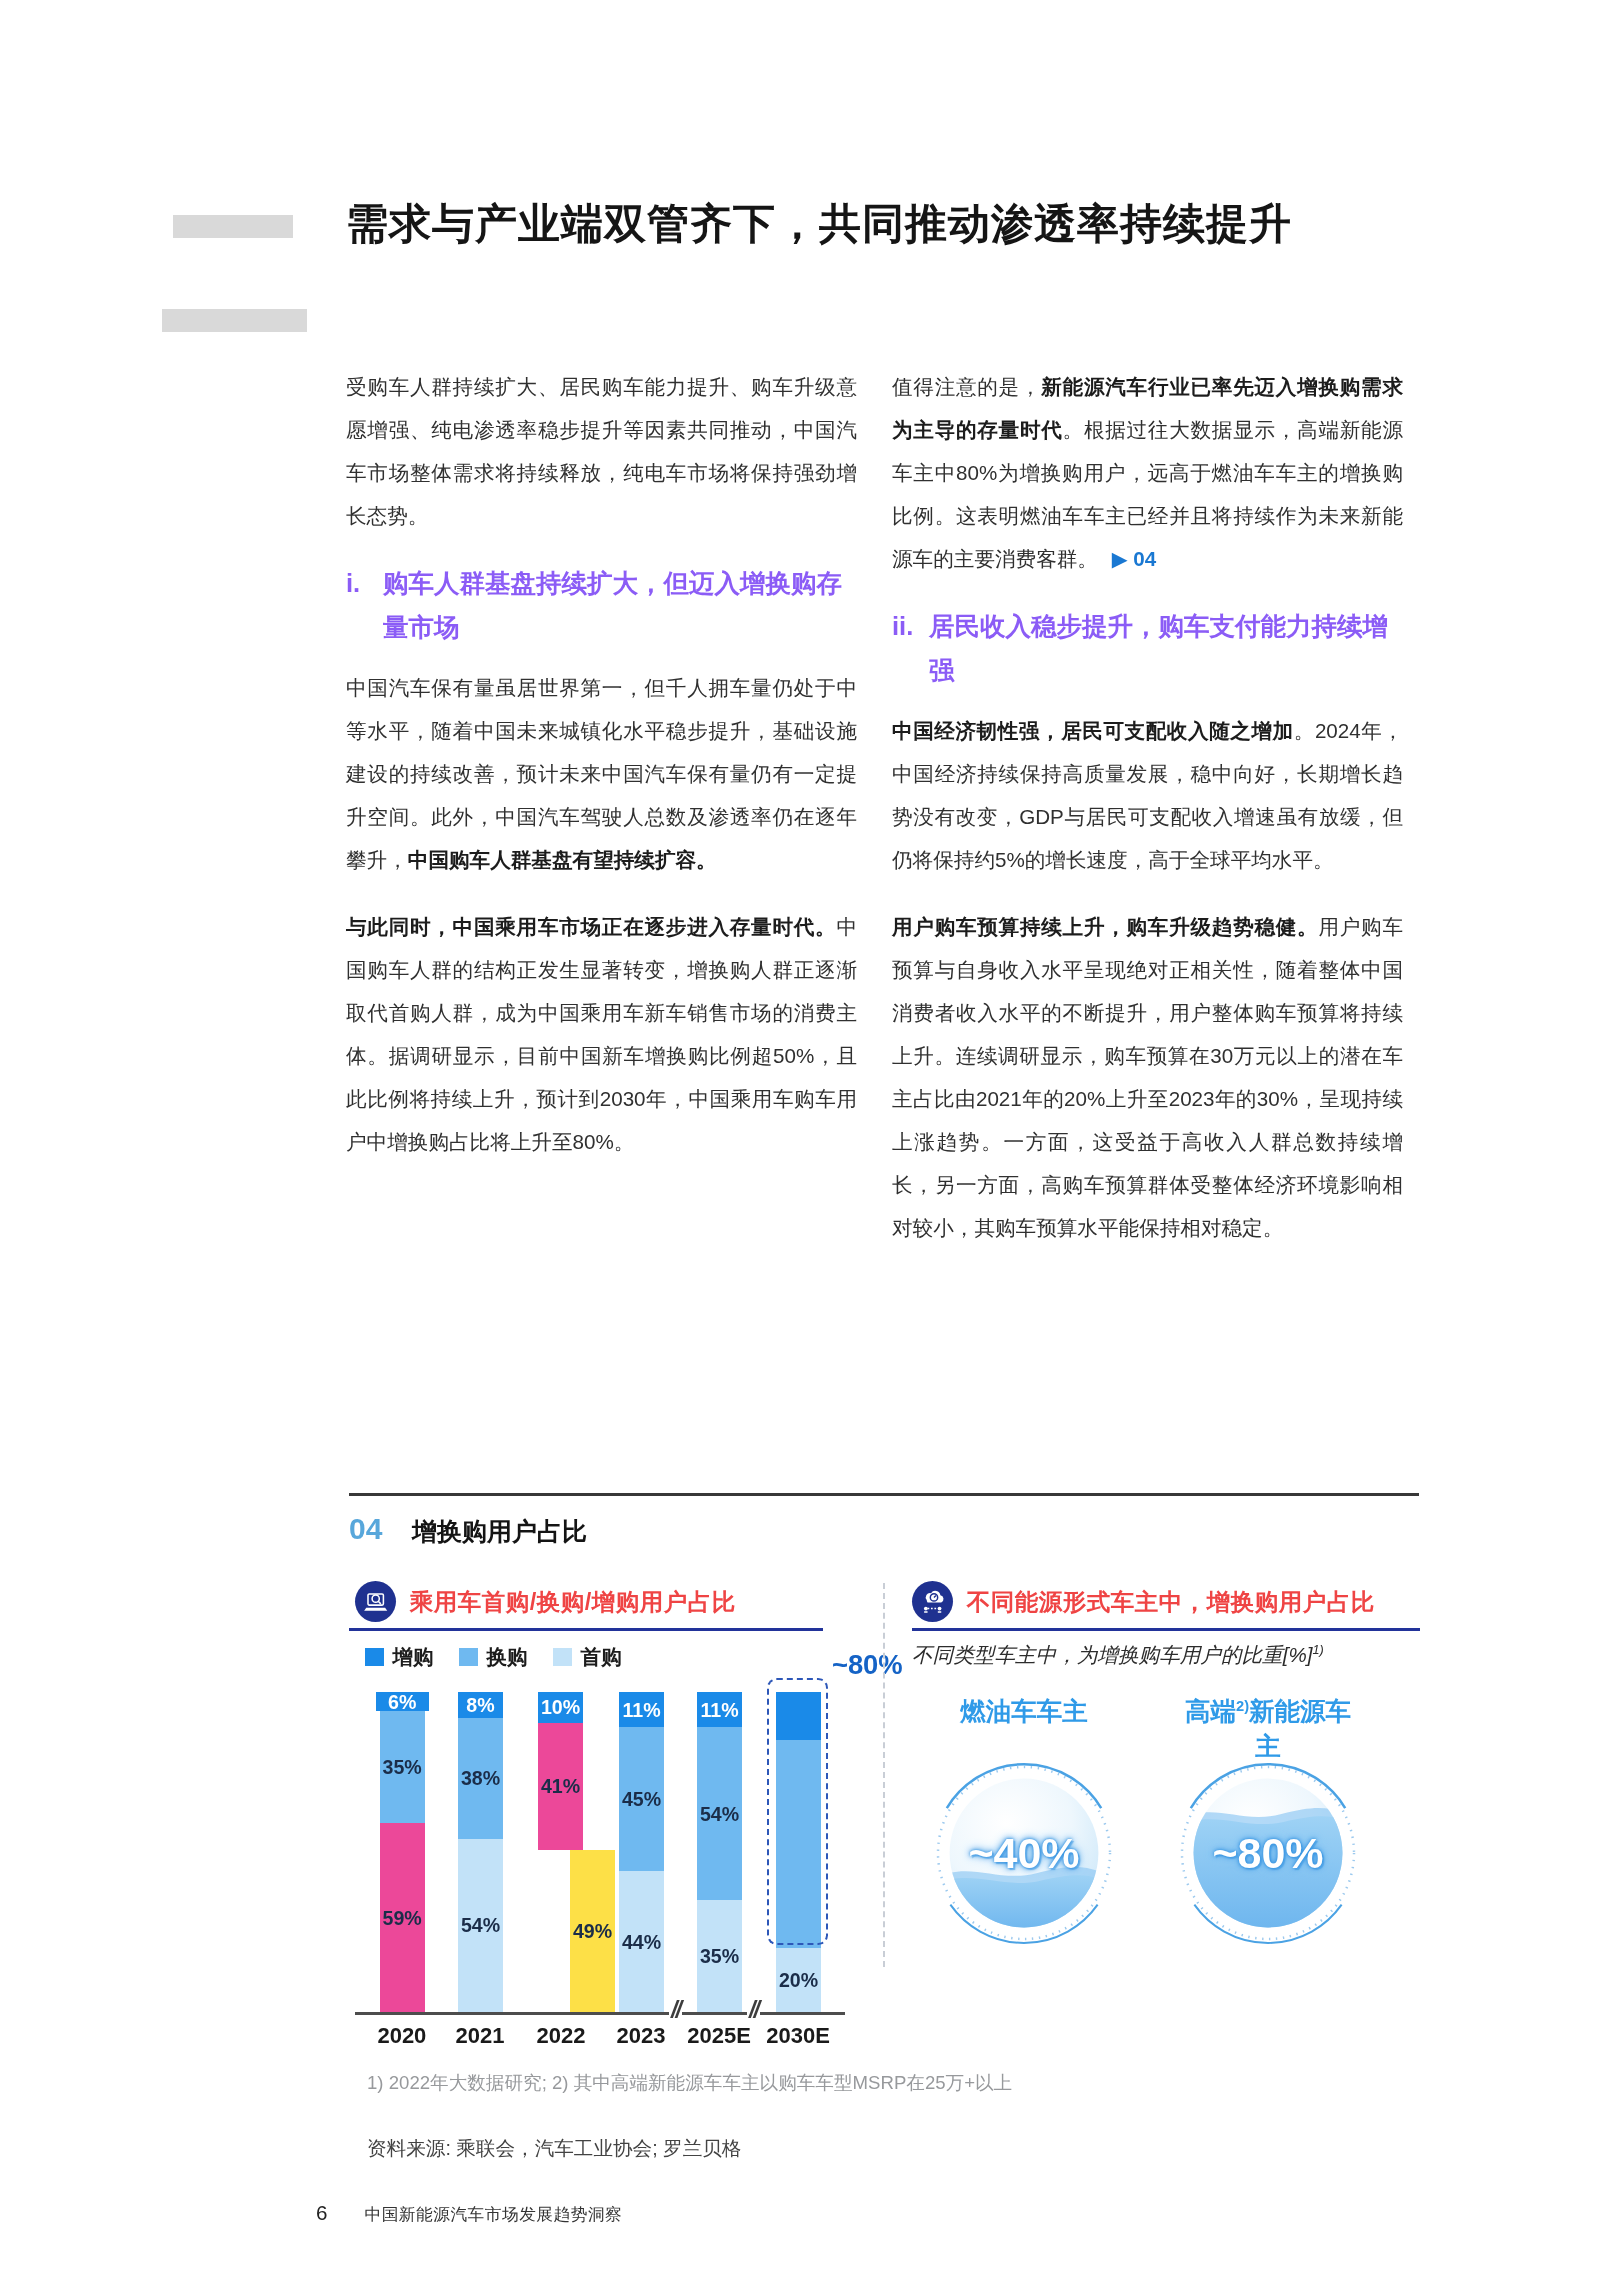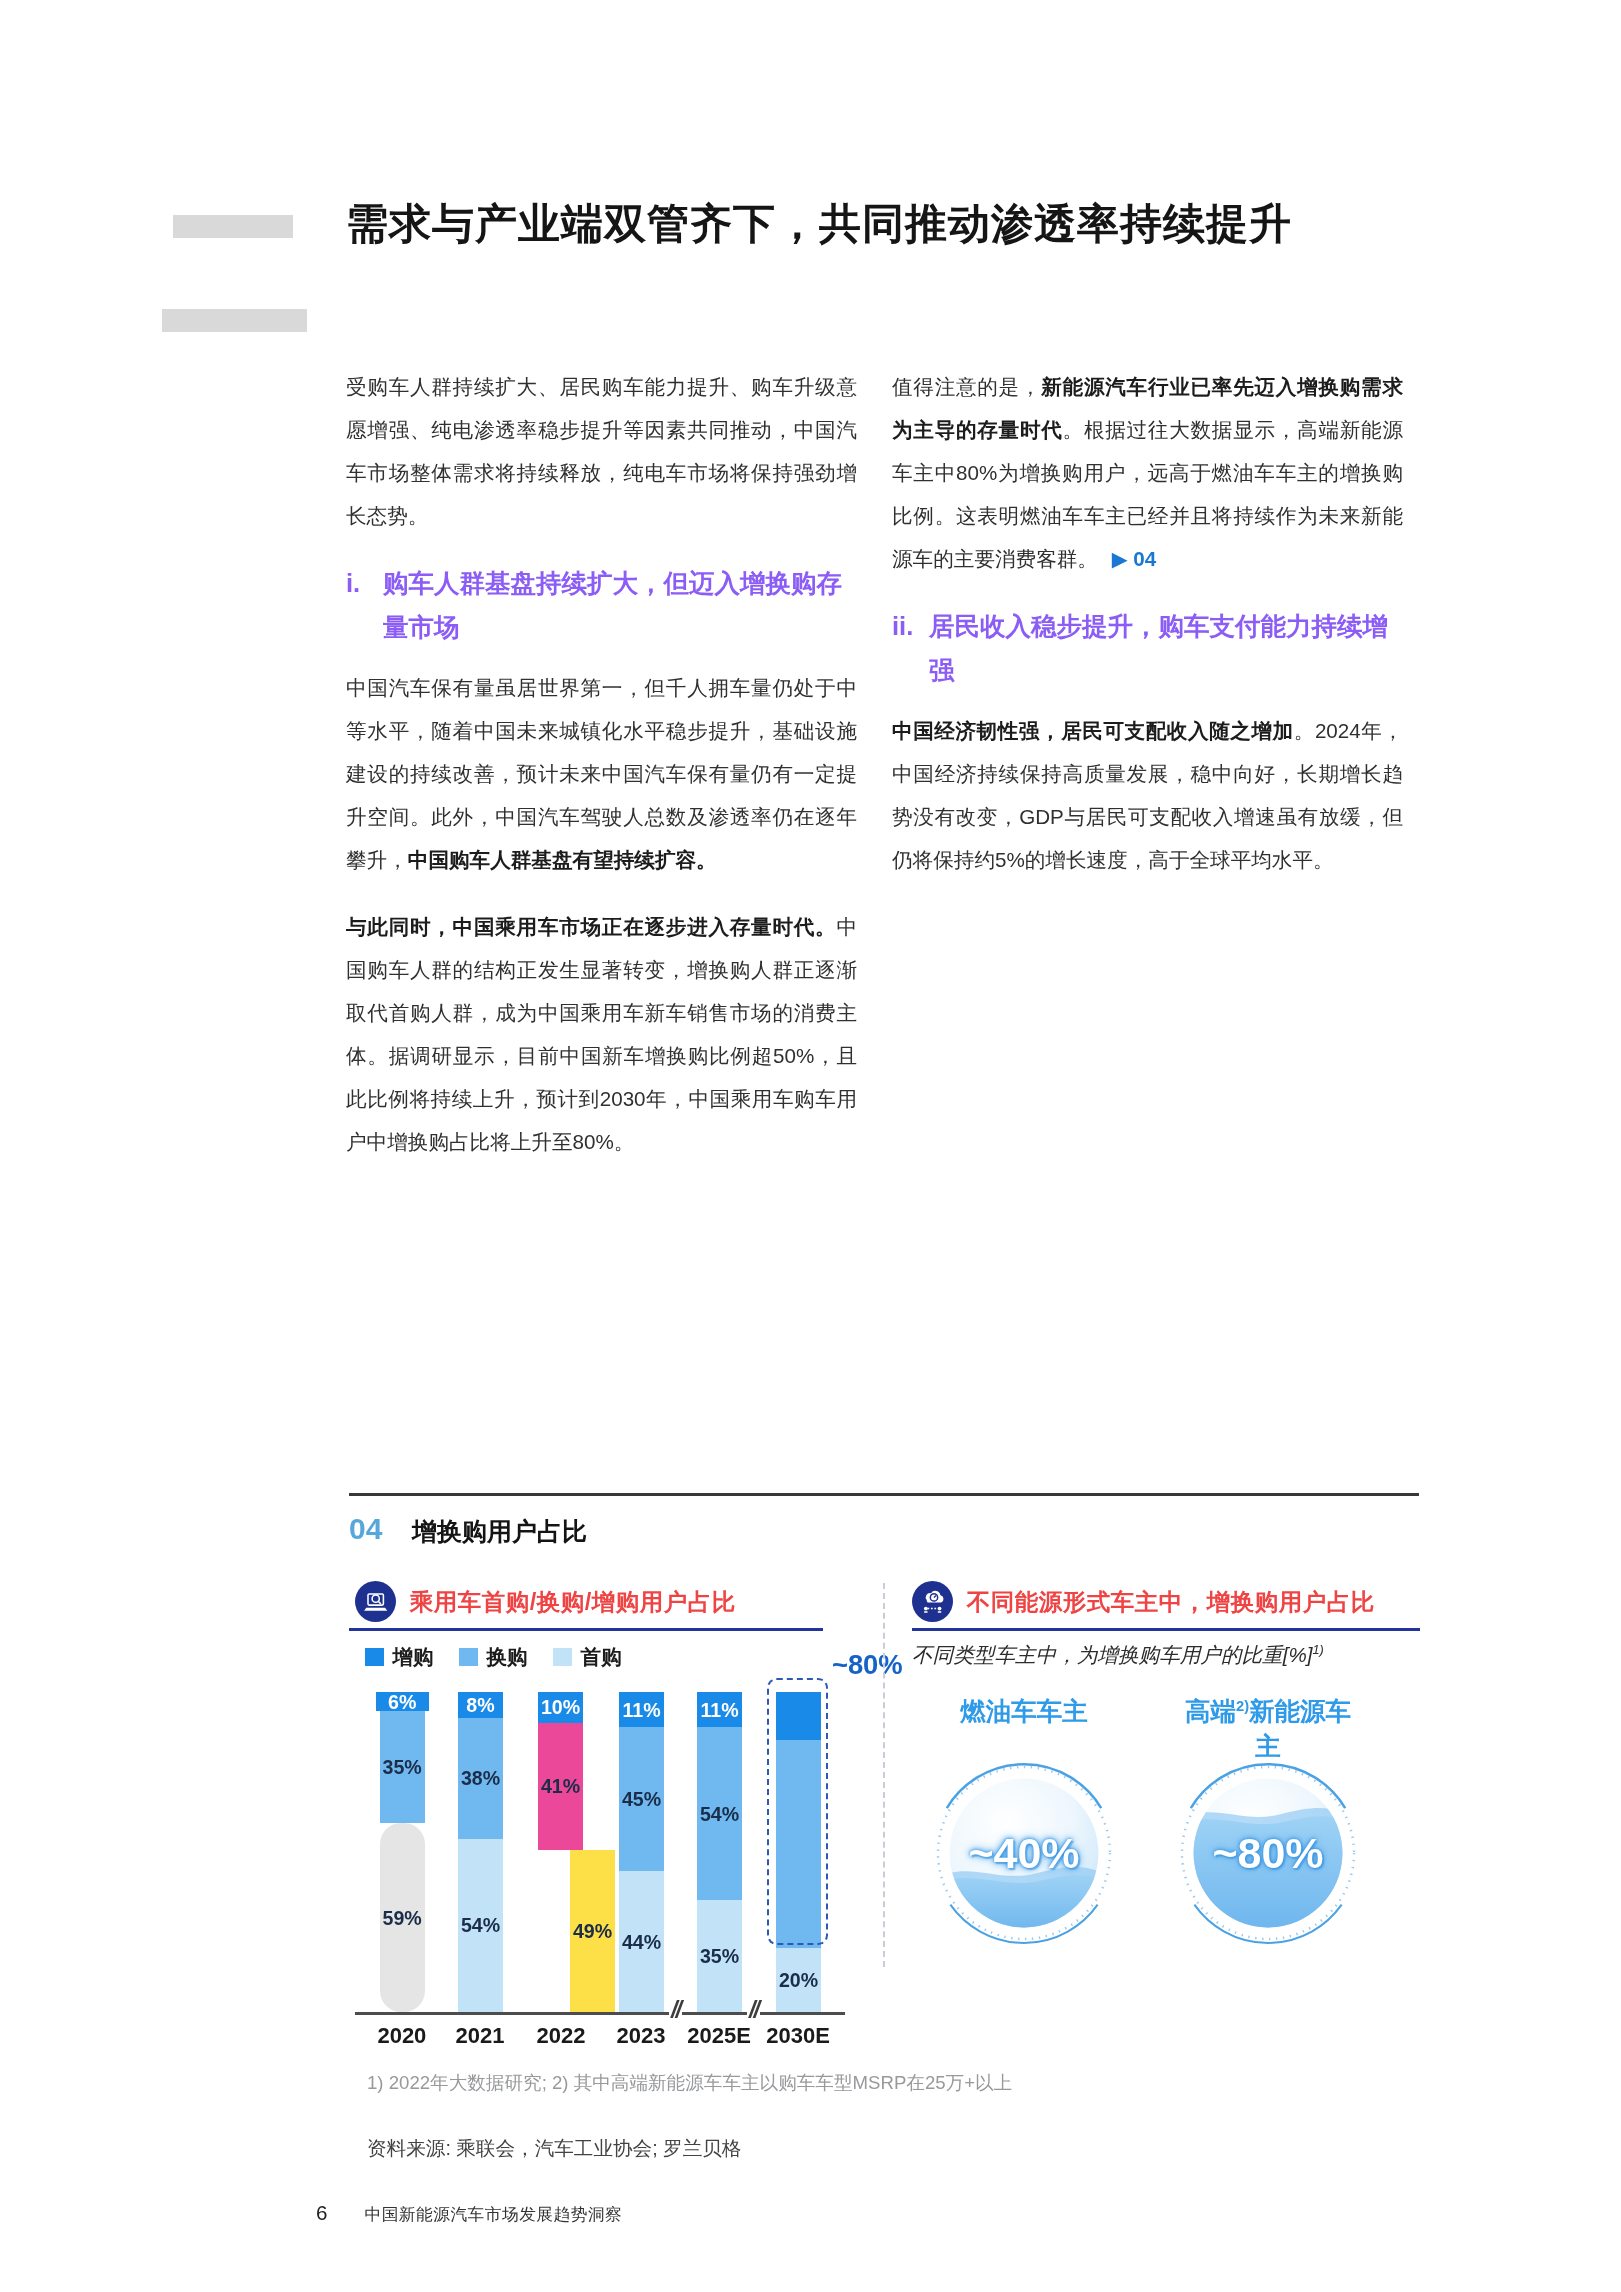--- a/index.html
+++ b/index.html
@@ -103,20 +103,21 @@
     </h3>
     <p><span>中国汽车保有量虽居世界第一，但千人拥车量仍处于中等水平，随着中国未来城镇化水平稳步提升，基础设施建设的持续改善，预计未来中国汽车保有量仍有一定提升空间。此外，中国汽车驾驶人总数及渗透率仍在逐年攀升，</span><b>中国购车人群基盘有望持续扩容。</b></p>
     <p><b>与此同时，中国乘用车市场正在逐步进入存量时代。</b><span>中国购车人群的结构正发生显著转变，增换购人群正逐渐取代首购人群，成为中国乘用车新车销售市场的消费主体。据调研显示，目前中国新车增换购比例超50%，且此比例将持续上升，预计到2030年，中国乘用车购车用户中增换购占比将上升至80%。</span></p>
   </div>
   <div class="col">
     <p><span>值得注意的是，</span><b>新能源汽车行业已率先迈入增换购需求为主导的存量时代</b><span>。根据过往大数据显示，高端新能源车主中80%为增换购用户，远高于燃油车车主的增换购比例。这表明燃油车车主已经并且将持续作为未来新能源车的主要消费客群。</span><span class="ref-04">▶ 04</span></p>
     <h3 class="h-sub">
       <span class="hnum">ii.</span><span>居民收入稳步提升，购车支付能力持续增强</span>
     </h3>
     <p><b>中国经济韧性强，居民可支配收入随之增加</b><span>。2024年，中国经济持续保持高质量发展，稳中向好，长期增长趋势没有改变，GDP与居民可支配收入增速虽有放缓，但仍将保持约5%的增长速度，高于全球平均水平。</span></p>
+    <p><b>用户购车预算持续上升，购车升级趋势稳健。</b><span>用户购车预算与自身收入水平呈现绝对正相关性，随着整体中国消费者收入水平的不断提升，用户整体购车预算将持续上升。连续调研显示，购车预算在30万元以上的潜在车主占比由2021年的20%上升至2023年的30%，呈现持续上涨趋势。一方面，这受益于高收入人群总数持续增长，另一方面，高购车预算群体受整体经济环境影响相对较小，其购车预算水平能保持相对稳定。</span></p>
   </div>
 </div>
 
 <div class="abs rule"></div>
 <div class="abs ex-num">04</div>
 <div class="abs ex-title">增换购用户占比</div>
 
 <div class="abs panel-head panel-head-left">
   <span class="panel-icon">
     <svg width="27.4" height="27.4" viewBox="0 0 32 32" fill="none" stroke="#ffffff" stroke-width="1.8">
@@ -146,21 +147,21 @@
   </div>
 
 <div class="abs chart">
     <div class="bar" style="left: 20.6px;">
       <div class="seg cap-wide" style="height: 19px; background: rgb(26, 138, 232);">
         <span class="seg-label light">6%</span>
       </div>
       <div class="seg" style="height: 112px; background: rgb(111, 185, 240);">
         <span class="seg-label">35%</span>
       </div>
-      <div class="seg" style="height: 189px; background: #e5e5e5; border-radius: 21px;">
+      <div class="seg" style="height: 189px; background: #ec4899;">
         <span class="seg-label">59%</span>
       </div>
     </div>
     <div class="year" style="left: 3.9px;">2020</div>
     <div class="bar" style="left: 99px;">
       <div class="seg" style="height: 25.6px; background: rgb(26, 138, 232);">
         <span class="seg-label light">8%</span>
       </div>
       <div class="seg" style="height: 121px; background: rgb(111, 185, 240);">
         <span class="seg-label">38%</span>

